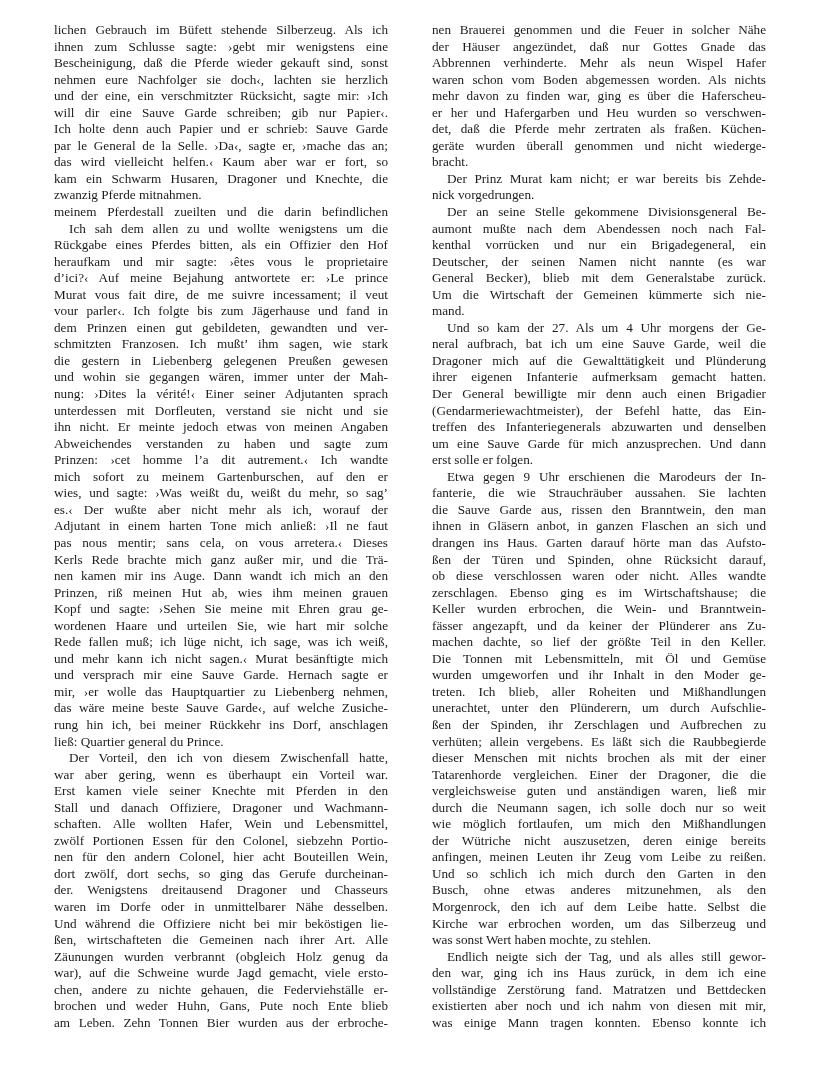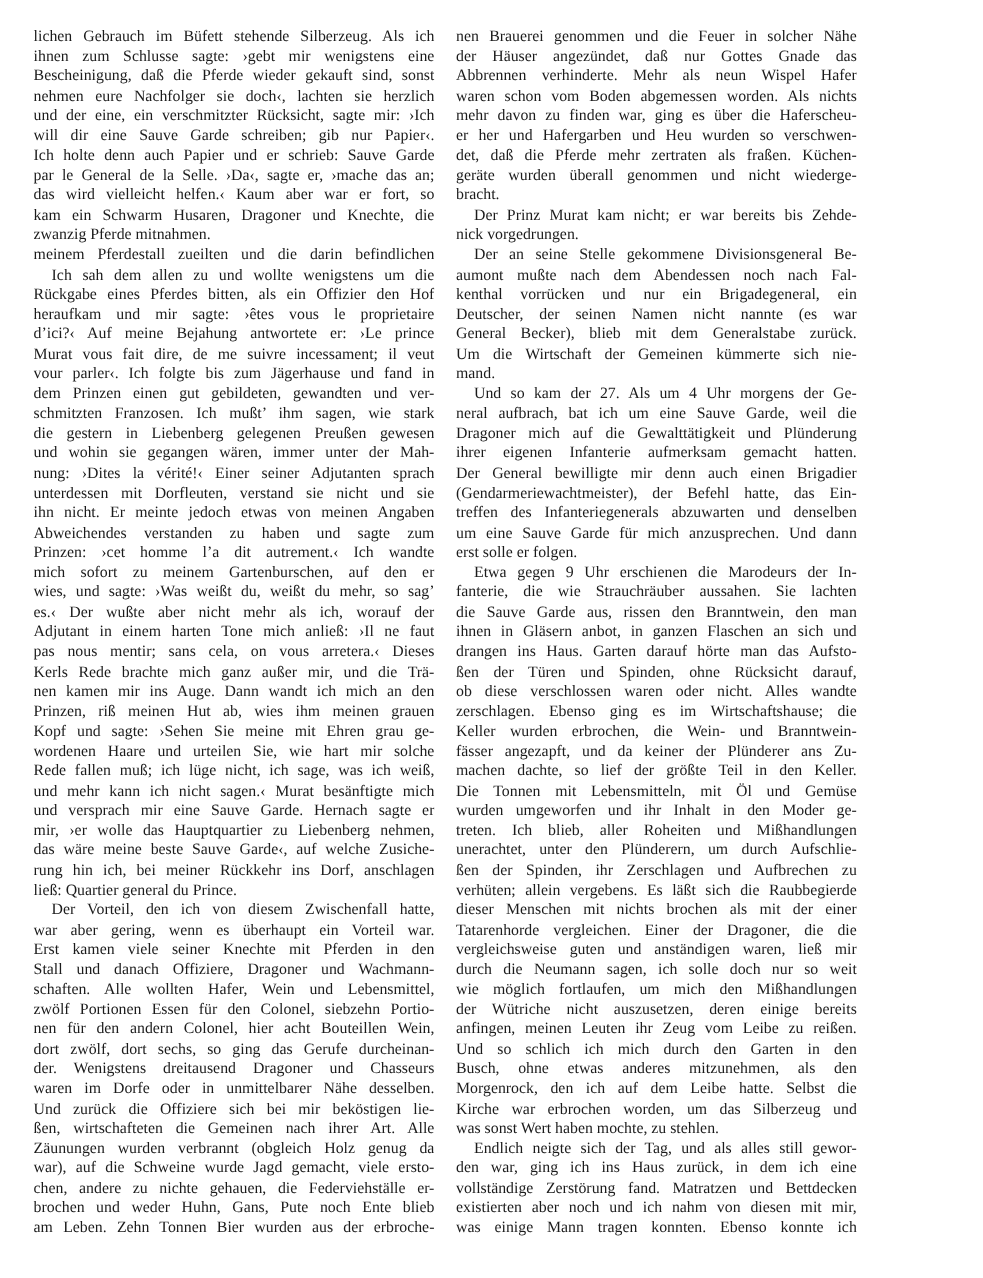--- a/index.html
+++ b/index.html
@@ -18,20 +18,21 @@
   }
   .text-columns {
     position: absolute;
     left: 28px;
     top: 22px;
     display: flex;
     gap: 18px;
   }
   .column {
     width: 334px;
+    margin-left: 26px;
   }
   .line {
     height: 16.56px;
     line-height: 16.56px;
     font-size: 13.2px;
     text-align: justify;
     text-align-last: justify;
     overflow: hidden;
     white-space: normal;
   }
@@ -104,21 +105,21 @@
         <div class="line indent">Der Vorteil, den ich von diesem Zwischenfall hatte,</div>
         <div class="line">war aber gering, wenn es überhaupt ein Vorteil war.</div>
         <div class="line">Erst kamen viele seiner Knechte mit Pferden in den</div>
         <div class="line">Stall und danach Offiziere, Dragoner und Wachmann-</div>
         <div class="line">schaften. Alle wollten Hafer, Wein und Lebensmittel,</div>
         <div class="line">zwölf Portionen Essen für den Colonel, siebzehn Portio-</div>
         <div class="line">nen für den andern Colonel, hier acht Bouteillen Wein,</div>
         <div class="line">dort zwölf, dort sechs, so ging das Gerufe durcheinan-</div>
         <div class="line">der. Wenigstens dreitausend Dragoner und Chasseurs</div>
         <div class="line">waren im Dorfe oder in unmittelbarer Nähe desselben.</div>
-        <div class="line">Und zurück die Offiziere sich bei mir beköstigen lie-</div>
+        <div class="line">Und während die Offiziere nicht bei mir beköstigen lie-</div>
         <div class="line">ßen, wirtschafteten die Gemeinen nach ihrer Art. Alle</div>
         <div class="line">Zäunungen wurden verbrannt (obgleich Holz genug da</div>
         <div class="line">war), auf die Schweine wurde Jagd gemacht, viele ersto-</div>
         <div class="line">chen, andere zu nichte gehauen, die Federviehställe er-</div>
         <div class="line">brochen und weder Huhn, Gans, Pute noch Ente blieb</div>
         <div class="line">am Leben. Zehn Tonnen Bier wurden aus der erbroche-</div>
       </div>
     <div class="column">
         <div class="line">nen Brauerei genommen und die Feuer in solcher Nähe</div>
         <div class="line">der Häuser angezündet, daß nur Gottes Gnade das</div>

